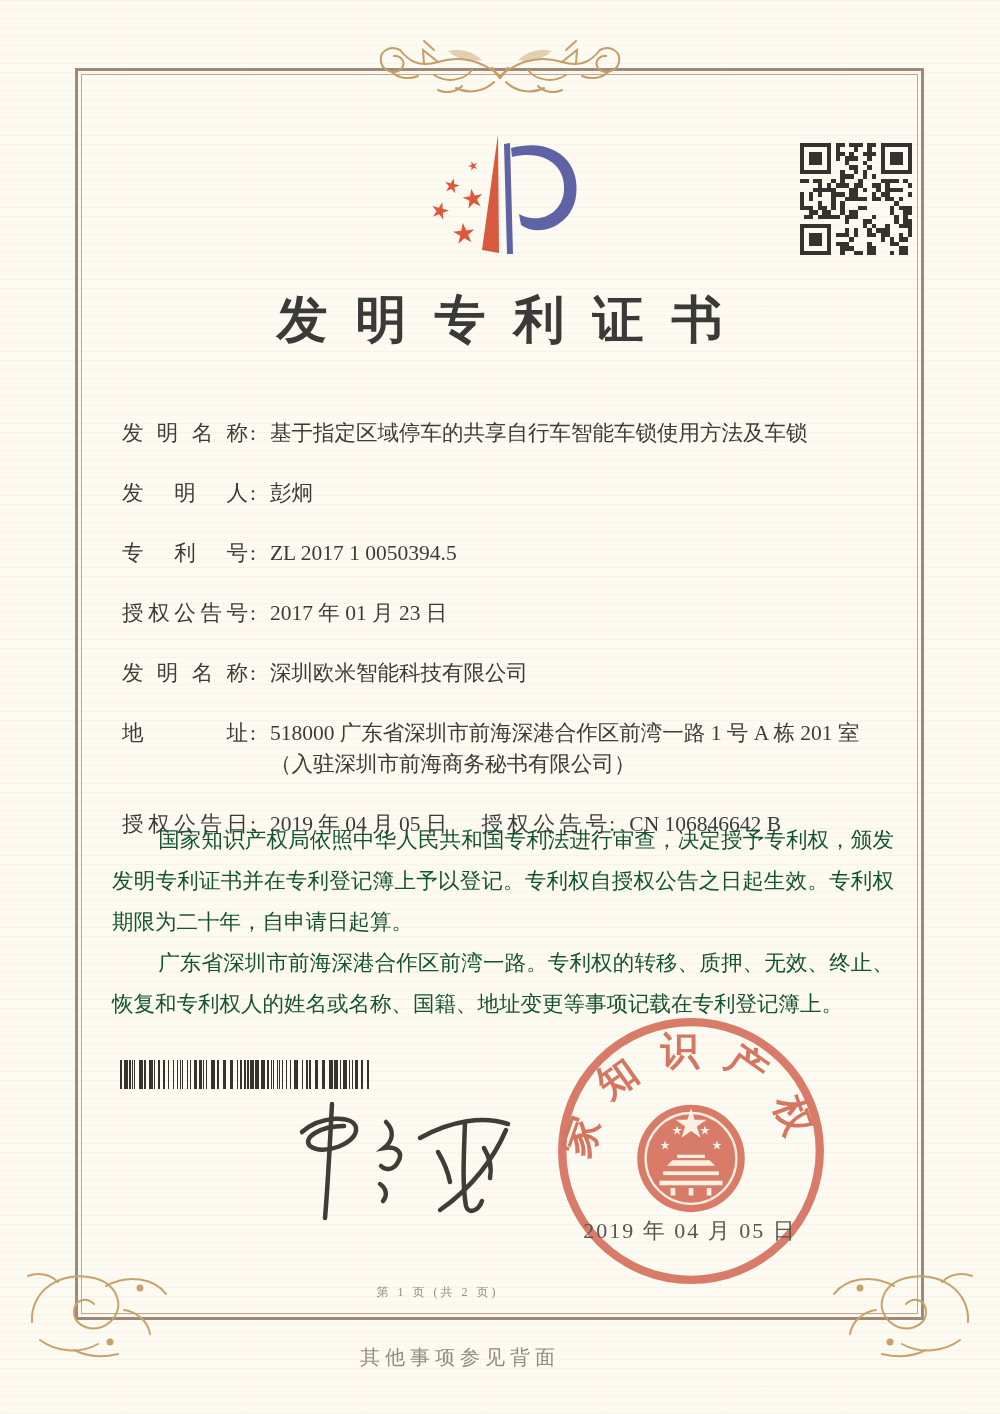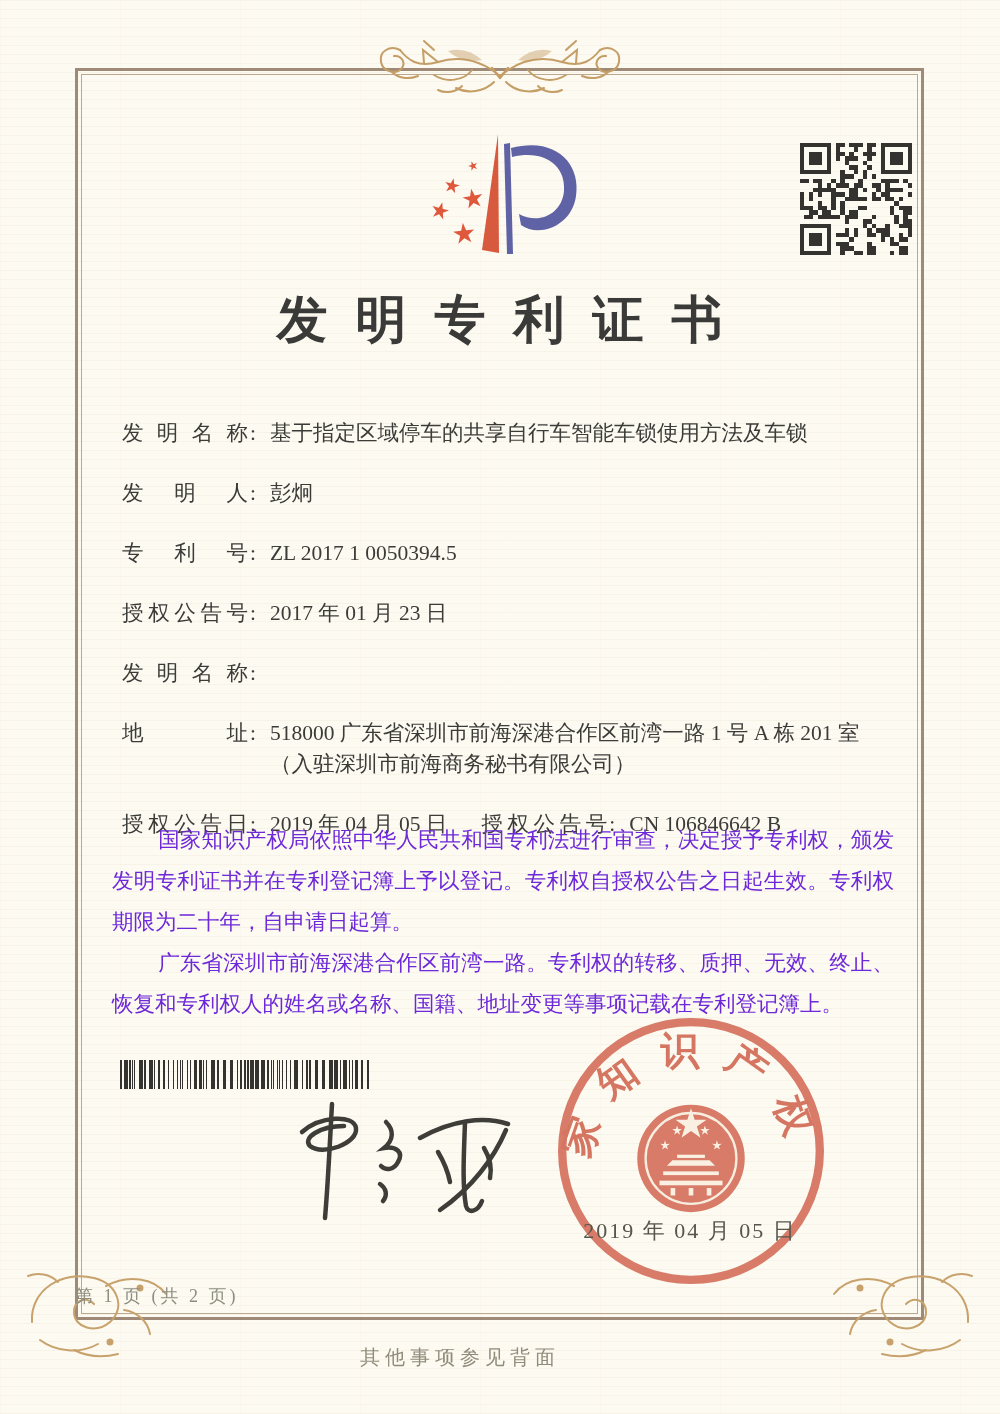--- a/index.html
+++ b/index.html
@@ -25,31 +25,31 @@
   .fields { position:absolute; left:122px; top:412px; width:780px; font-size:21.5px; color:#3b3b38;margin-top:6px; }
   .frow { display:flex; align-items:flex-start; line-height:31px; margin-bottom:29px; }
   .flabel { display:inline-block; width:126px; text-align:justify; text-align-last:justify; flex:none; }
   .fcolon { flex:none; margin:0 14px 0 2px; }
   .fvalue { max-width:620px; }
   .grant-row { display:flex; line-height:31px; }
   .grant-pair { display:flex; }
   .grant-pair.second { margin-left:34px; }
   .gl { flex:none; }
   .paras { position:absolute; left:112px; top:820px; width:782px; font-size:21.5px;
-    line-height:41px; color:#6d28d9; text-align:justify; }
+    line-height:41px; color:#14532d; text-align:justify; }
   .paras p { text-indent:2.15em; }
   .barcode { position:absolute; left:120px; top:1060px; }
   .signer { position:absolute; left:122px; top:1136px; font-size:23px; color:#2f2f2c;
     letter-spacing:4px; font-family:"Liberation Sans","DejaVu Sans",sans-serif; line-height:42px; }
   .signature { position:absolute; left:268px; top:1092px; }
   .seal { position:absolute; left:552px; top:1012px; }
   .seal-date { position:absolute; left:560px; top:1216px; width:260px; text-align:center;
     font-size:22px; color:#56564c; letter-spacing:2px; }
-  .page-info { position:absolute; left:75px; top:1284px; width:725px; text-align:left;
-    font-size:18px; color:#8d8d80; letter-spacing:3px; }
+  .page-info { position:absolute; left:75px; top:1284px; width:725px; text-align:center;
+    font-size:12px; color:#8d8d80; letter-spacing:3px; }
   .back-note { position:absolute; left:0; top:1344px; width:920px; text-align:center;
     font-size:20px; color:#8f8c7a; letter-spacing:5px; }
 </style>
 </head>
 <body>
 
 <div class="page">
 
   <div class="frame"></div>
 
@@ -337,20 +337,21 @@
       <span class="fvalue">ZL 2017 1 0050394.5</span>
     </div>
     <div class="frow">
       <span class="flabel">授权公告号</span>
         <span class="fcolon">:</span>
       <span class="fvalue">2017 年 01 月 23 日</span>
     </div>
     <div class="frow">
       <span class="flabel">发明名称</span>
         <span class="fcolon">:</span>
+      <span class="fvalue">深圳欧米智能科技有限公司</span>
     </div>
     <div class="frow">
       <span class="flabel">地址</span>
         <span class="fcolon">:</span>
       <span class="fvalue">518000 广东省深圳市前海深港合作区前湾一路 1 号 A 栋 201 室（入驻深圳市前海商务秘书有限公司）</span>
     </div>
     <div class="grant-row">
       <div class="grant-pair">
         <span class="flabel">授权公告日</span>
           <span class="fcolon">:</span>

